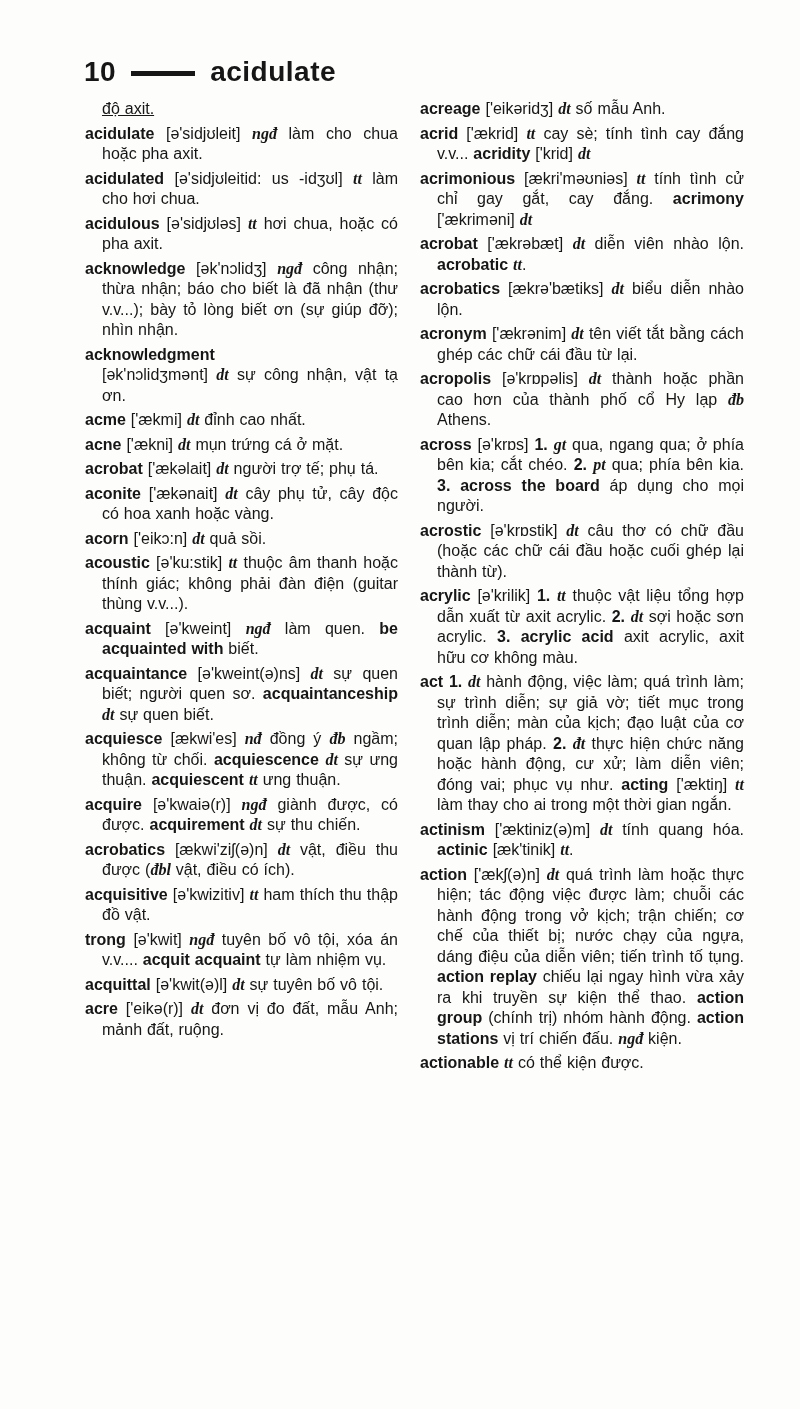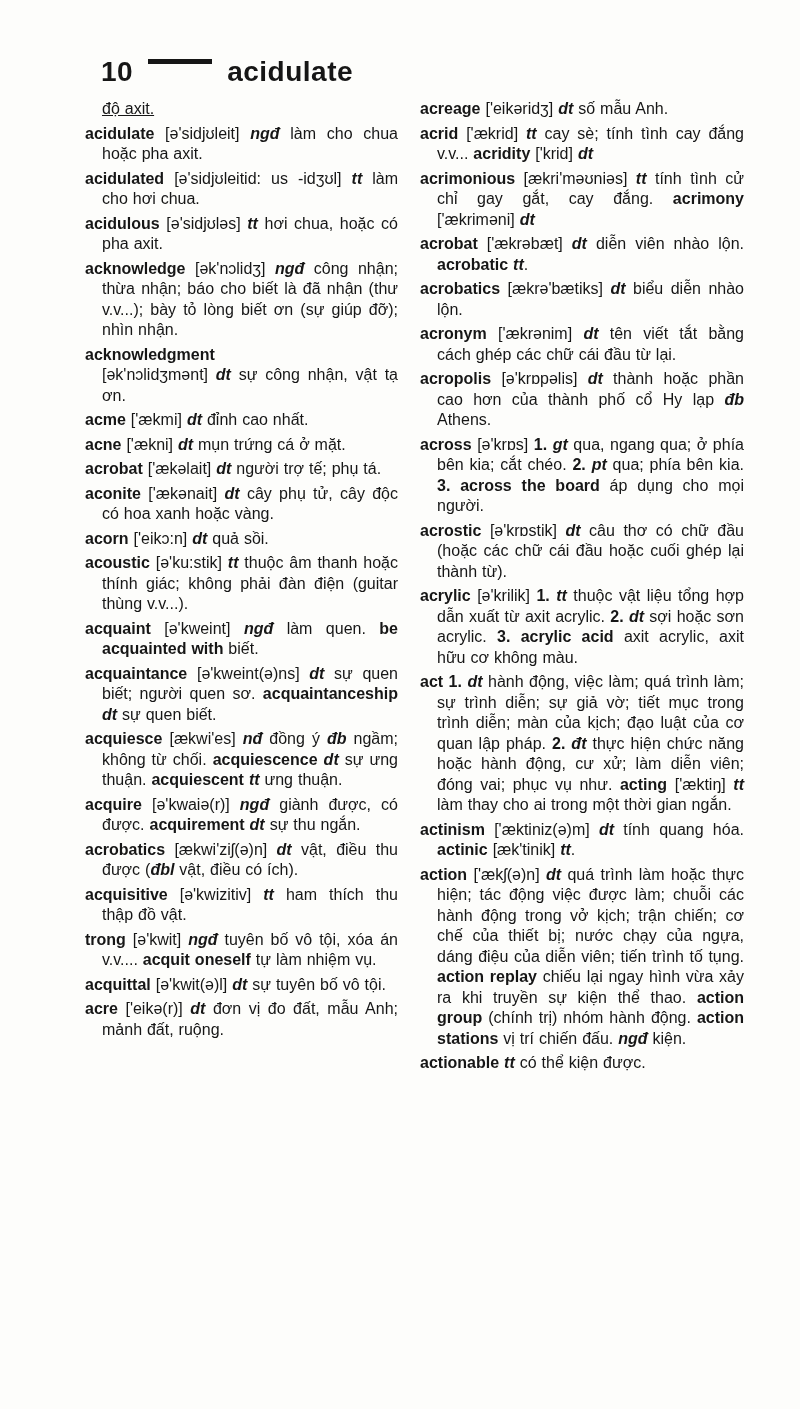--- a/index.html
+++ b/index.html
@@ -6,41 +6,41 @@
   html, body { margin: 0; padding: 0; }
   body {
     width: 800px; height: 1409px;
     background: #fdfdfb;
     color: #161616;
     font-family: "Liberation Sans", "DejaVu Sans", sans-serif;
     position: relative;
     overflow: hidden;
   }
   .page-header {
-    position: absolute; left: 101px; top: 56px;
+    position: absolute; left: 84px; top: 56px;
     font-size: 28px; font-weight: 700;
-    display: flex; gap: 15px;
+    display: flex; align-items: center; gap: 15px;
     letter-spacing: 0.5px;
   }
   .header-rule {
     display: inline-block; width: 64px; height: 5px;
     background: #161616; margin-top: 3px;
   }
   .col {
     position: absolute; top: 99px;
     font-size: 16px; line-height: 20.5px;
     text-align: justify;
     word-spacing: 0.5px;
   }
   .col-left  { left: 85px;  width: 313px; }
   .col-right { left: 420px; width: 324px; }
   .entry { margin: 0 0 4px; padding-left: 17px; text-indent: -17px; }
   .entry.cont { text-indent: 0; text-decoration: underline; }
   .run-b  { font-weight: 700; }
-  .run-bi { font-weight: 700; font-style: italic; }
+  .run-bi { font-weight: 700; font-style: italic; font-family: Liberation Serif, serif; }
 </style>
 </head>
 <body>
 
 <header class="page-header">
   <span>10</span>
   <span class="header-rule"></span>
   <span>acidulate</span>
 </header>
 
@@ -53,24 +53,24 @@
     <p class="entry"><span class="run-b">acknowledgment</span><br><span class="run-r">[ək'nɔlidʒmənt] </span><span class="run-bi">dt</span><span class="run-r"> sự công nhận, vật tạ ơn.</span></p>
     <p class="entry"><span class="run-b">acme</span><span class="run-r"> ['ækmi] </span><span class="run-bi">dt</span><span class="run-r"> đỉnh cao nhất.</span></p>
     <p class="entry"><span class="run-b">acne</span><span class="run-r"> ['ækni] </span><span class="run-bi">dt</span><span class="run-r"> mụn trứng cá ở mặt.</span></p>
     <p class="entry"><span class="run-b">acrobat</span><span class="run-r"> ['ækəlait] </span><span class="run-bi">dt</span><span class="run-r"> người trợ tế; phụ tá.</span></p>
     <p class="entry"><span class="run-b">aconite</span><span class="run-r"> ['ækənait] </span><span class="run-bi">dt</span><span class="run-r"> cây phụ tử, cây độc có hoa xanh hoặc vàng.</span></p>
     <p class="entry"><span class="run-b">acorn</span><span class="run-r"> ['eikɔ:n] </span><span class="run-bi">dt</span><span class="run-r"> quả sồi.</span></p>
     <p class="entry"><span class="run-b">acoustic</span><span class="run-r"> [ə'ku:stik] </span><span class="run-bi">tt</span><span class="run-r"> thuộc âm thanh hoặc thính giác; không phải đàn điện (guitar thùng v.v...).</span></p>
     <p class="entry"><span class="run-b">acquaint</span><span class="run-r"> [ə'kweint] </span><span class="run-bi">ngđ</span><span class="run-r"> làm quen. </span><span class="run-b">be acquainted with</span><span class="run-r"> biết.</span></p>
     <p class="entry"><span class="run-b">acquaintance</span><span class="run-r"> [ə'kweint(ə)ns] </span><span class="run-bi">dt</span><span class="run-r"> sự quen biết; người quen sơ. </span><span class="run-b">acquaintanceship</span><span class="run-r"> </span><span class="run-bi">dt</span><span class="run-r"> sự quen biết.</span></p>
     <p class="entry"><span class="run-b">acquiesce</span><span class="run-r"> [ækwi'es] </span><span class="run-bi">nđ</span><span class="run-r"> đồng ý </span><span class="run-bi">đb</span><span class="run-r"> ngầm; không từ chối. </span><span class="run-b">acquiescence</span><span class="run-r"> </span><span class="run-bi">dt</span><span class="run-r"> sự ưng thuận. </span><span class="run-b">acquiescent</span><span class="run-r"> </span><span class="run-bi">tt</span><span class="run-r"> ưng thuận.</span></p>
-    <p class="entry"><span class="run-b">acquire</span><span class="run-r"> [ə'kwaiə(r)] </span><span class="run-bi">ngđ</span><span class="run-r"> giành được, có được. </span><span class="run-b">acquirement</span><span class="run-r"> </span><span class="run-bi">dt</span><span class="run-r"> sự thu ngắn.</span></p>
+    <p class="entry"><span class="run-b">acquire</span><span class="run-r"> [ə'kwaiə(r)] </span><span class="run-bi">ngđ</span><span class="run-r"> giành được, có được. </span><span class="run-b">acquirement</span><span class="run-r"> </span><span class="run-bi">dt</span><span class="run-r"> sự thu chiến.</span></p>
     <p class="entry"><span class="run-b">acrobatics</span><span class="run-r"> [ækwi'ziʃ(ə)n] </span><span class="run-bi">dt</span><span class="run-r"> vật, điều thu được (</span><span class="run-bi">đbl</span><span class="run-r"> vật, điều có ích).</span></p>
     <p class="entry"><span class="run-b">acquisitive</span><span class="run-r"> [ə'kwizitiv] </span><span class="run-bi">tt</span><span class="run-r"> ham thích thu thập đồ vật.</span></p>
-    <p class="entry"><span class="run-b">trong</span><span class="run-r"> [ə'kwit] </span><span class="run-bi">ngđ</span><span class="run-r"> tuyên bố vô tội, xóa án v.v.... </span><span class="run-b">acquit oneself</span><span class="run-r"> tự làm nhiệm vụ.</span></p>
+    <p class="entry"><span class="run-b">trong</span><span class="run-r"> [ə'kwit] </span><span class="run-bi">ngđ</span><span class="run-r"> tuyên bố vô tội, xóa án v.v.... </span><span class="run-b">acquit acquaint</span><span class="run-r"> tự làm nhiệm vụ.</span></p>
     <p class="entry"><span class="run-b">acquittal</span><span class="run-r"> [ə'kwit(ə)l] </span><span class="run-bi">dt</span><span class="run-r"> sự tuyên bố vô tội.</span></p>
     <p class="entry"><span class="run-b">acre</span><span class="run-r"> ['eikə(r)] </span><span class="run-bi">dt</span><span class="run-r"> đơn vị đo đất, mẫu Anh; mảnh đất, ruộng.</span></p>
   </section>
 <section class="col col-right">
     <p class="entry"><span class="run-b">acreage</span><span class="run-r"> ['eikəridʒ] </span><span class="run-bi">dt</span><span class="run-r"> số mẫu Anh.</span></p>
     <p class="entry"><span class="run-b">acrid</span><span class="run-r"> ['ækrid] </span><span class="run-bi">tt</span><span class="run-r"> cay sè; tính tình cay đắng v.v... </span><span class="run-b">acridity</span><span class="run-r"> ['krid] </span><span class="run-bi">dt</span></p>
     <p class="entry"><span class="run-b">acrimonious</span><span class="run-r"> [ækri'məʊniəs] </span><span class="run-bi">tt</span><span class="run-r"> tính tình cử chỉ gay gắt, cay đắng. </span><span class="run-b">acrimony</span><span class="run-r"> ['ækriməni] </span><span class="run-bi">dt</span></p>
     <p class="entry"><span class="run-b">acrobat</span><span class="run-r"> ['ækrəbæt] </span><span class="run-bi">dt</span><span class="run-r"> diễn viên nhào lộn. </span><span class="run-b">acrobatic</span><span class="run-r"> </span><span class="run-bi">tt</span><span class="run-r">.</span></p>
     <p class="entry"><span class="run-b">acrobatics</span><span class="run-r"> [ækrə'bætiks] </span><span class="run-bi">dt</span><span class="run-r"> biểu diễn nhào lộn.</span></p>
     <p class="entry"><span class="run-b">acronym</span><span class="run-r"> ['ækrənim] </span><span class="run-bi">dt</span><span class="run-r"> tên viết tắt bằng cách ghép các chữ cái đầu từ lại.</span></p>

